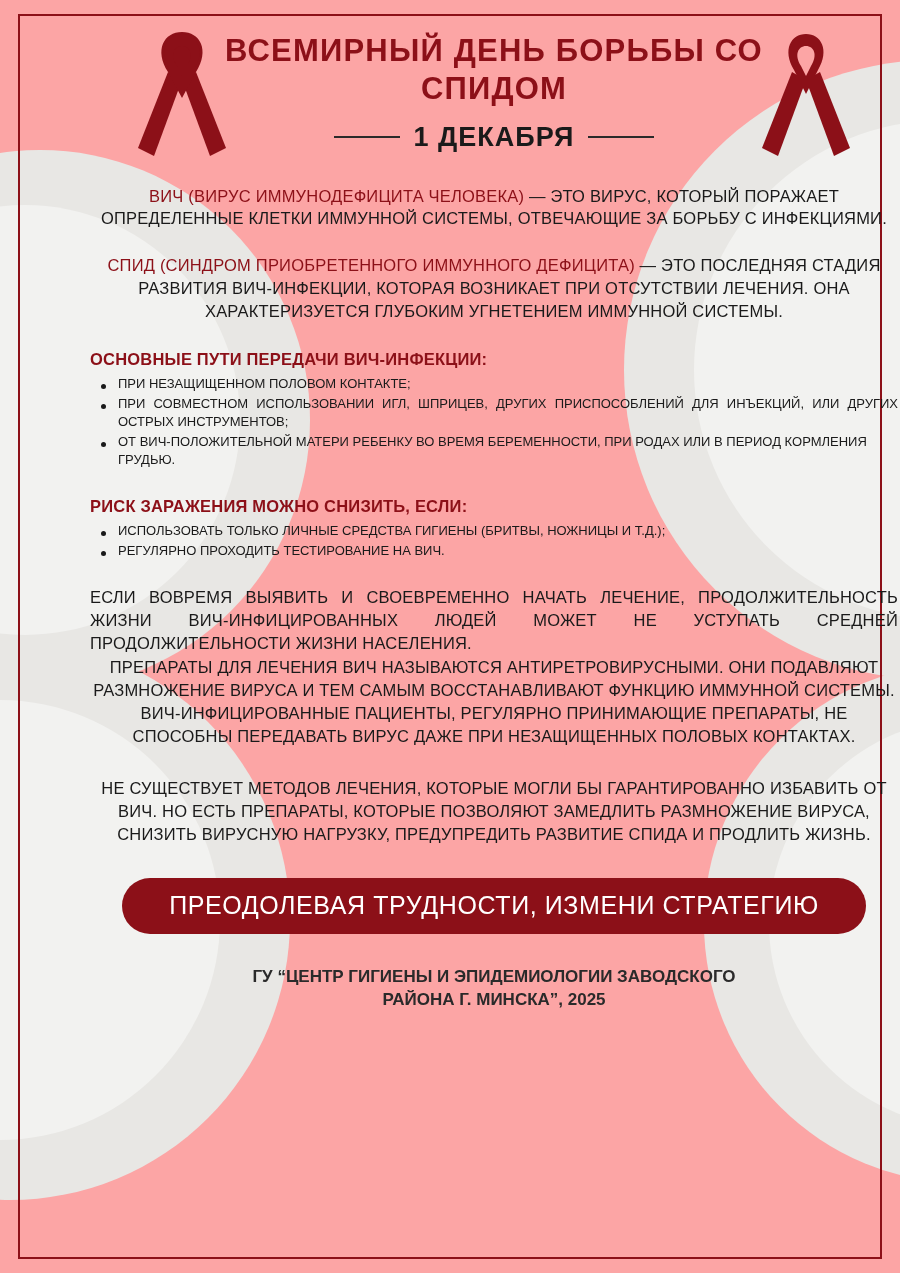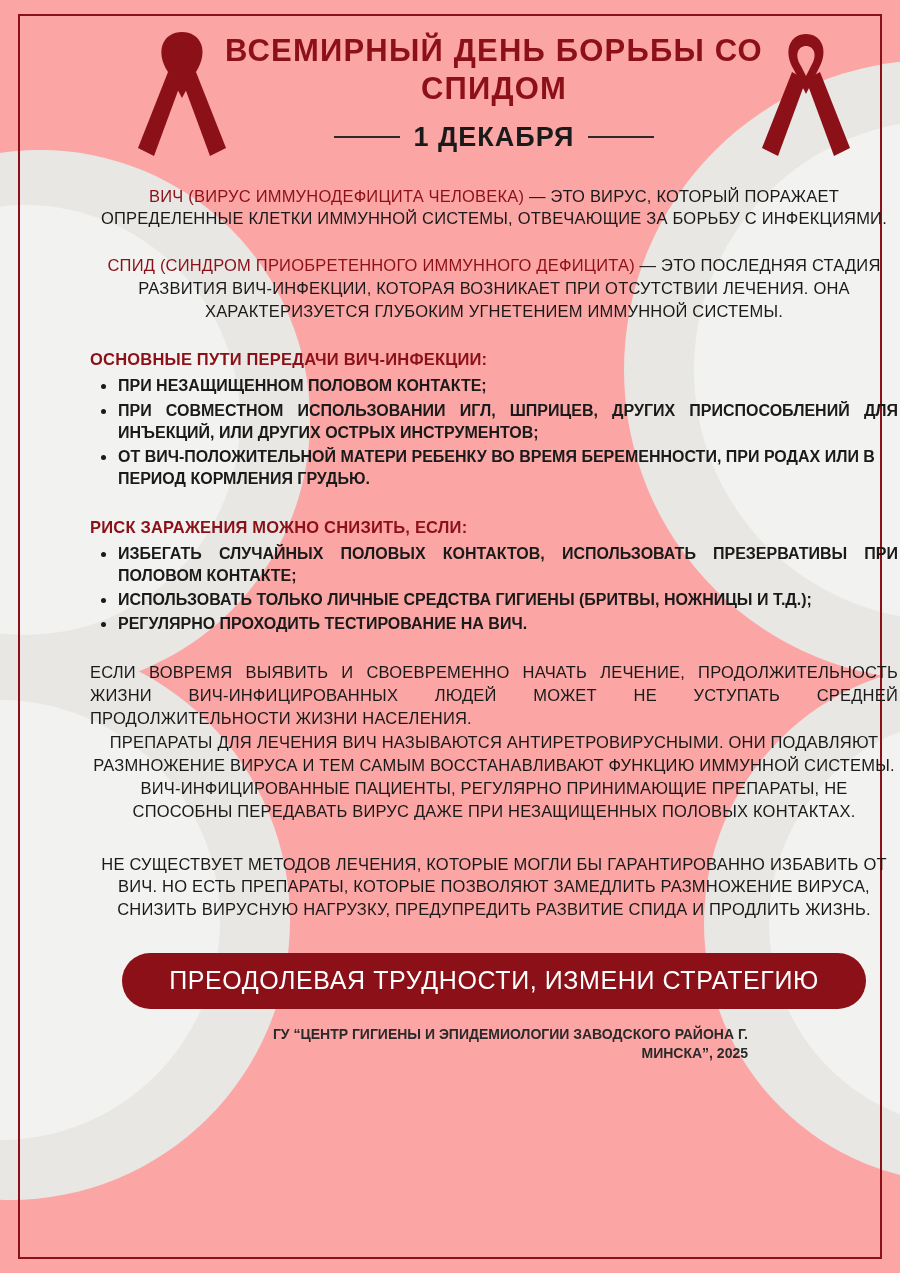--- a/index.html
+++ b/index.html
@@ -151,22 +151,22 @@
     margin: 28px 0 6px 0;
     text-align: left;
   }
   ul.list {
     margin: 0;
     padding-left: 26px;
     list-style: none;
   }
   ul.list li {
     position: relative;
-    font-size: 16px;
-    font-weight: bold;
+    font-size: 13px;
+    font-weight: normal;
     color: #1a1a1a;
     line-height: 1.38;
     text-transform: uppercase;
     text-align: justify;
     margin-bottom: 2px;
     padding-left: 2px;
   }
   ul.list li::before {
     content: "";
     position: absolute;
@@ -192,23 +192,23 @@
     color: #ffffff;
     font-size: 25px;
     font-weight: normal;
     letter-spacing: 0.6px;
     display: flex;
     align-items: center;
     justify-content: center;
     text-transform: uppercase;
   }
   .footer {
-    margin-top: 16px;
-    text-align: right;
-    font-size: 14px;
+    margin-top: 32px;
+    text-align: center;
+    font-size: 17px;
     font-weight: bold;
     color: #2a2a2a;
     line-height: 1.35;
     text-transform: uppercase;
     padding: 0 150px;
   }
 </style>
 </head>
 <body>
 
@@ -262,21 +262,20 @@
 
     <h2 class="section-head">ОСНОВНЫЕ ПУТИ ПЕРЕДАЧИ ВИЧ-ИНФЕКЦИИ:</h2>
     <ul class="list">
       <li>ПРИ НЕЗАЩИЩЕННОМ ПОЛОВОМ КОНТАКТЕ;</li>
       <li>ПРИ СОВМЕСТНОМ ИСПОЛЬЗОВАНИИ ИГЛ, ШПРИЦЕВ, ДРУГИХ ПРИСПОСОБЛЕНИЙ ДЛЯ ИНЪЕКЦИЙ, ИЛИ ДРУГИХ ОСТРЫХ ИНСТРУМЕНТОВ;</li>
       <li>ОТ ВИЧ-ПОЛОЖИТЕЛЬНОЙ МАТЕРИ РЕБЕНКУ ВО ВРЕМЯ БЕРЕМЕННОСТИ, ПРИ РОДАХ ИЛИ В ПЕРИОД КОРМЛЕНИЯ ГРУДЬЮ.</li>
     </ul>
 
     <h2 class="section-head">РИСК ЗАРАЖЕНИЯ МОЖНО СНИЗИТЬ, ЕСЛИ:</h2>
     <ul class="list">
-      <li>ИЗБЕГАТЬ СЛУЧАЙНЫХ ПОЛОВЫХ КОНТАКТОВ, ИСПОЛЬЗОВАТЬ ПРЕЗЕРВАТИВЫ ПРИ ПОЛОВОМ КОНТАКТЕ;</li>
       <li>ИСПОЛЬЗОВАТЬ ТОЛЬКО ЛИЧНЫЕ СРЕДСТВА ГИГИЕНЫ (БРИТВЫ, НОЖНИЦЫ И Т.Д.);</li>
       <li>РЕГУЛЯРНО ПРОХОДИТЬ ТЕСТИРОВАНИЕ НА ВИЧ.</li>
     </ul>
 
     <p class="para p-just block-life">ЕСЛИ ВОВРЕМЯ ВЫЯВИТЬ И СВОЕВРЕМЕННО НАЧАТЬ ЛЕЧЕНИЕ, ПРОДОЛЖИТЕЛЬНОСТЬ ЖИЗНИ ВИЧ-ИНФИЦИРОВАННЫХ ЛЮДЕЙ МОЖЕТ НЕ УСТУПАТЬ СРЕДНЕЙ ПРОДОЛЖИТЕЛЬНОСТИ ЖИЗНИ НАСЕЛЕНИЯ.</p>
 
     <p class="para p-center block-treat2">ПРЕПАРАТЫ ДЛЯ ЛЕЧЕНИЯ ВИЧ НАЗЫВАЮТСЯ АНТИРЕТРОВИРУСНЫМИ. ОНИ ПОДАВЛЯЮТ РАЗМНОЖЕНИЕ ВИРУСА И ТЕМ САМЫМ ВОССТАНАВЛИВАЮТ ФУНКЦИЮ ИММУННОЙ СИСТЕМЫ. ВИЧ-ИНФИЦИРОВАННЫЕ ПАЦИЕНТЫ, РЕГУЛЯРНО ПРИНИМАЮЩИЕ ПРЕПАРАТЫ, НЕ СПОСОБНЫ ПЕРЕДАВАТЬ ВИРУС ДАЖЕ ПРИ НЕЗАЩИЩЕННЫХ ПОЛОВЫХ КОНТАКТАХ.</p>
     <p class="para p-center block-treat1">НЕ СУЩЕСТВУЕТ МЕТОДОВ ЛЕЧЕНИЯ, КОТОРЫЕ МОГЛИ БЫ ГАРАНТИРОВАННО ИЗБАВИТЬ ОТ ВИЧ. НО ЕСТЬ ПРЕПАРАТЫ, КОТОРЫЕ ПОЗВОЛЯЮТ ЗАМЕДЛИТЬ РАЗМНОЖЕНИЕ ВИРУСА, СНИЗИТЬ ВИРУСНУЮ НАГРУЗКУ, ПРЕДУПРЕДИТЬ РАЗВИТИЕ СПИДА И ПРОДЛИТЬ ЖИЗНЬ.</p>
 
     <div class="slogan">ПРЕОДОЛЕВАЯ ТРУДНОСТИ, ИЗМЕНИ СТРАТЕГИЮ</div>

